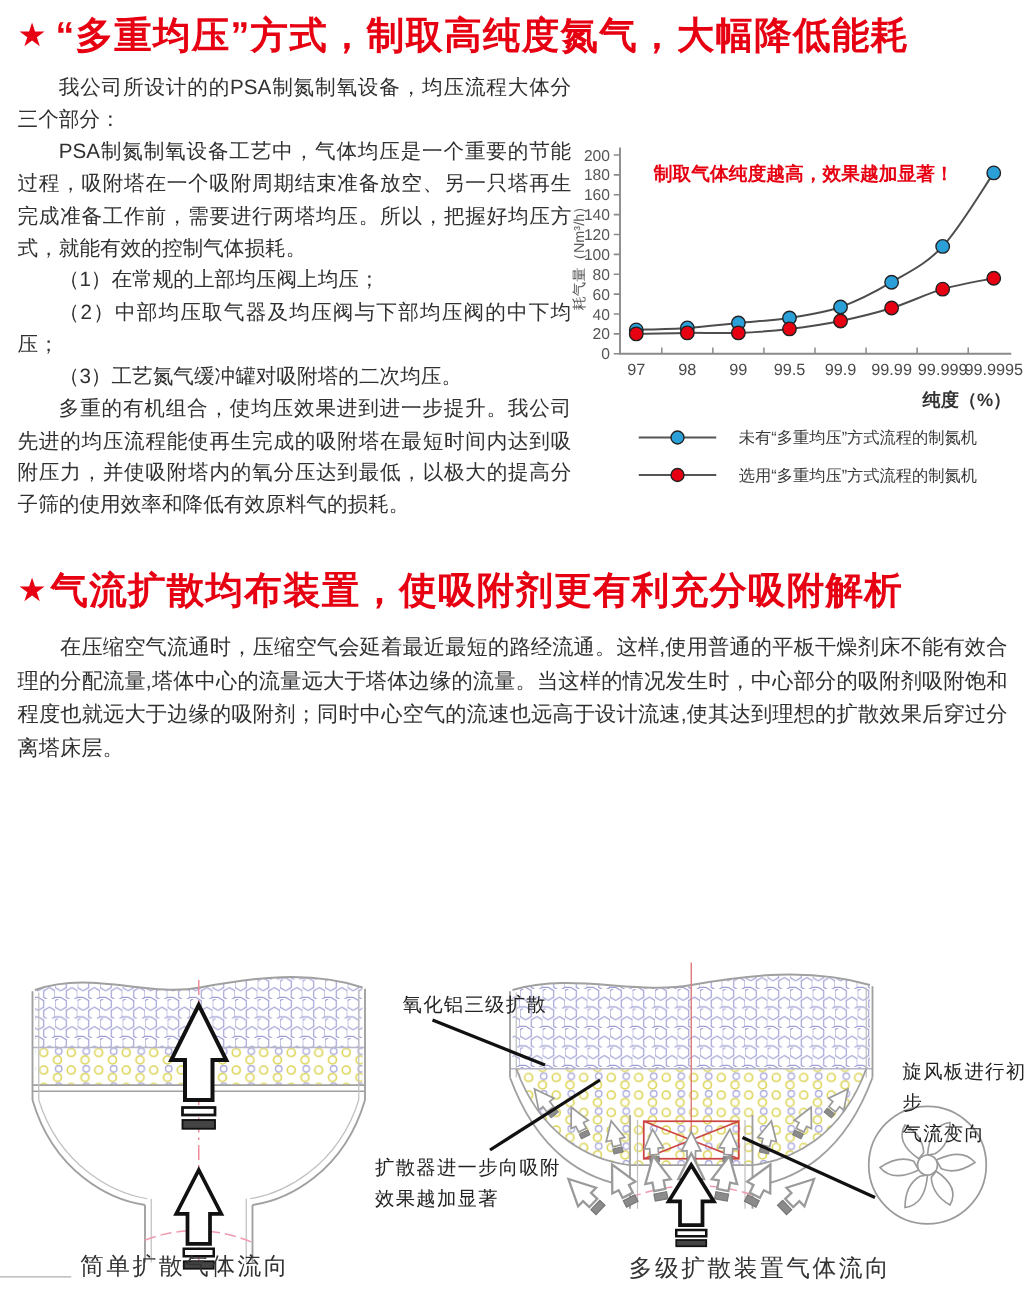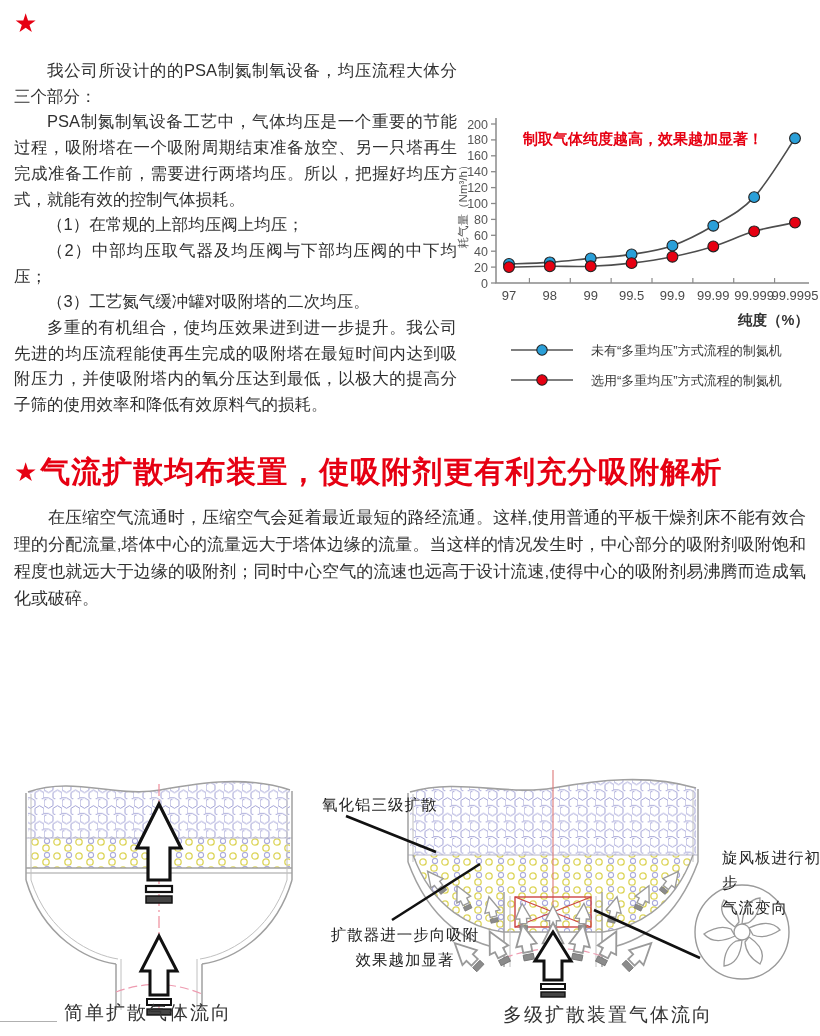--- a/index.html
+++ b/index.html
@@ -30,20 +30,21 @@
     font-size:15.5px;color:#222;font-weight:500;letter-spacing:1px;line-height:25px;
   }
   .stubline{left:0;top:1021px;width:57px;height:1px;background:#b0b0b0;}
   svg text{font-family:"Liberation Sans","DejaVu Sans",sans-serif;}
 </style>
 </head>
 <body>
 
 <div class="abs headline" style="top:8px;">
   <span class="star">★</span>
+  <span>“多重均压”方式，制取高纯度氮气，大幅降低能耗</span>
 </div>
 
 <div class="abs bodycol">
   <p>我公司所设计的的PSA制氮制氧设备，均压流程大体分三个部分：</p>
   <p>PSA制氮制氧设备工艺中，气体均压是一个重要的节能过程，吸附塔在一个吸附周期结束准备放空、另一只塔再生完成准备工作前，需要进行两塔均压。所以，把握好均压方式，就能有效的控制气体损耗。</p>
   <p>（1）在常规的上部均压阀上均压；</p>
   <p>（2）中部均压取气器及均压阀与下部均压阀的中下均压；</p>
   <p>（3）工艺氮气缓冲罐对吸附塔的二次均压。</p>
   <p>多重的有机组合，使均压效果进到进一步提升。我公司先进的均压流程能使再生完成的吸附塔在最短时间内达到吸附压力，并使吸附塔内的氧分压达到最低，以极大的提高分子筛的使用效率和降低有效原料气的损耗。</p>
 </div>
@@ -117,21 +118,21 @@
       <text x="136" y="288.5" font-size="13" fill="#3a3a3a">选用“多重均压”方式流程的制氮机</text>
     </svg>
 </div>
 
 <div class="abs headline" style="top:452px;">
   <span class="star" style="margin-right:2px;">★</span>
   <span>气流扩散均布装置，使吸附剂更有利充分吸附解析</span>
 </div>
 
 <div class="abs fullcol">
-  <p>在压缩空气流通时，压缩空气会延着最近最短的路经流通。这样,使用普通的平板干燥剂床不能有效合理的分配流量,塔体中心的流量远大于塔体边缘的流量。当这样的情况发生时，中心部分的吸附剂吸附饱和程度也就远大于边缘的吸附剂；同时中心空气的流速也远高于设计流速,使得中心的吸附剂易沸腾而造成氧化或破碎。</p>
+  <p>在压缩空气流通时，压缩空气会延着最近最短的路经流通。这样,使用普通的平板干燥剂床不能有效合理的分配流量,塔体中心的流量远大于塔体边缘的流量。当这样的情况发生时，中心部分的吸附剂吸附饱和程度也就远大于边缘的吸附剂；同时中心空气的流速也远高于设计流速,使其达到理想的扩散效果后穿过分离塔床层。</p>
 </div>
 
 <svg class="abs" style="left:8px;top:768px;" width="300" height="250" viewBox="0 0 300 250">
   <defs>
     <pattern id="hexL" width="18" height="15.6" patternUnits="userSpaceOnUse">
       <path d="M4.5,-1.3 L9,1.3 L9,6.5 L4.5,9.1 L0,6.5 L0,1.3 Z M13.5,6.5 L18,9.1 L18,14.3 L13.5,16.9 L9,14.3 L9,9.1 Z M4.5,14.3 L9,16.9 M0,14.3 L4.5,14.3" fill="none" stroke="#9a9ad2" stroke-width="0.9"></path>
     </pattern>
     <pattern id="dotL" width="22" height="14" patternUnits="userSpaceOnUse">
       <circle cx="5" cy="4" r="3.2" fill="none" stroke="#ddd55a" stroke-width="1.3"></circle>
       <circle cx="16" cy="10" r="3.2" fill="none" stroke="#ddd55a" stroke-width="1.3"></circle>
@@ -273,21 +274,21 @@
     <circle cx="434" cy="172" r="8" fill="#ffffff" stroke="#9a9a9a" stroke-width="1.3"></circle>
   </g>
 
   <g stroke="#111111" stroke-width="2.6">
     <line x1="38" y1="56" x2="128" y2="92"></line>
     <line x1="84" y1="160" x2="172" y2="104"></line>
     <line x1="286" y1="150" x2="392" y2="198"></line>
   </g>
 </svg>
 <div class="abs dlabel" style="left:322px;top:792px;">氧化铝三级扩散</div>
-<div class="abs dlabel" style="left:310px;top:922px;width:190px;text-align:center;">
+<div class="abs dlabel" style="left:300px;top:922px;width:190px;">
   <div>扩散器进一步向吸附</div>
   <div>效果越加显著</div>
 </div>
 <div class="abs dlabel" style="left:722px;top:845px;width:110px;">
   <div>旋风板进行初步</div>
   <div>气流变向</div>
 </div>
 <div class="abs caption" style="left:468px;top:1002px;width:280px;">多级扩散装置气体流向</div>
 
 <div class="abs stubline"></div>

